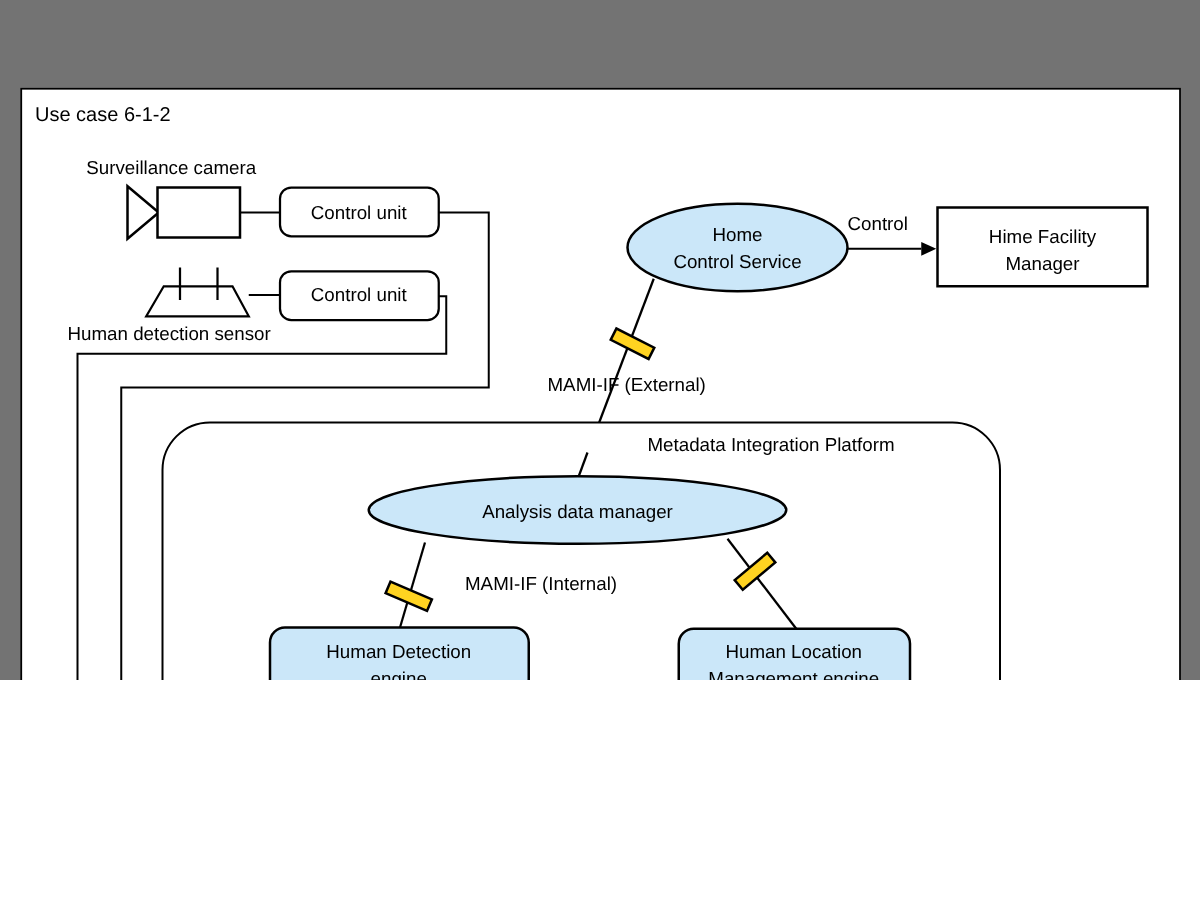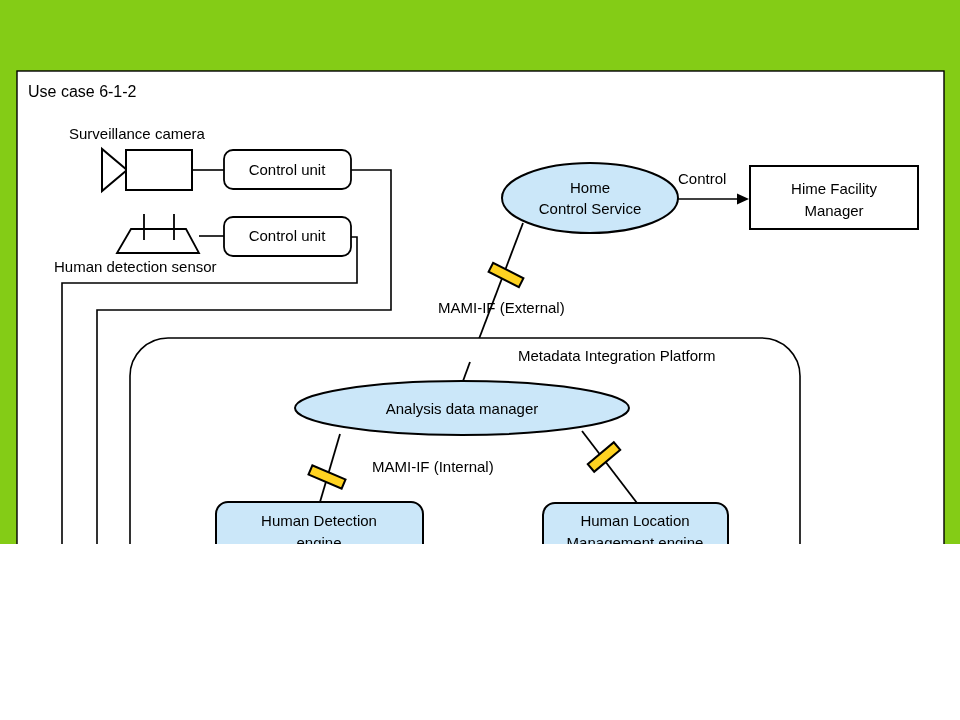--- a/index.html
+++ b/index.html
@@ -1,16 +1,16 @@
 <!DOCTYPE html>
 <html><head>
 <meta charset="utf-8">
 <style>
   html,body{margin:0;padding:0;background:#ffffff;}
-  .canvas{position:relative;width:960px;height:544px;background:#84cc16;overflow:hidden;
+  .canvas{position:relative;width:960px;height:544px;background:#737373;overflow:hidden;
           font-family:"Liberation Sans", sans-serif;}
   svg text{fill:#000000;font-family:"Liberation Sans", sans-serif;}
   .t15{font-size:15px;}
   .t16{font-size:16px;}
 </style>
 </head>
 <body>
 
 <div class="canvas">
 <svg width="960" height="720" viewBox="0 0 960 720">

